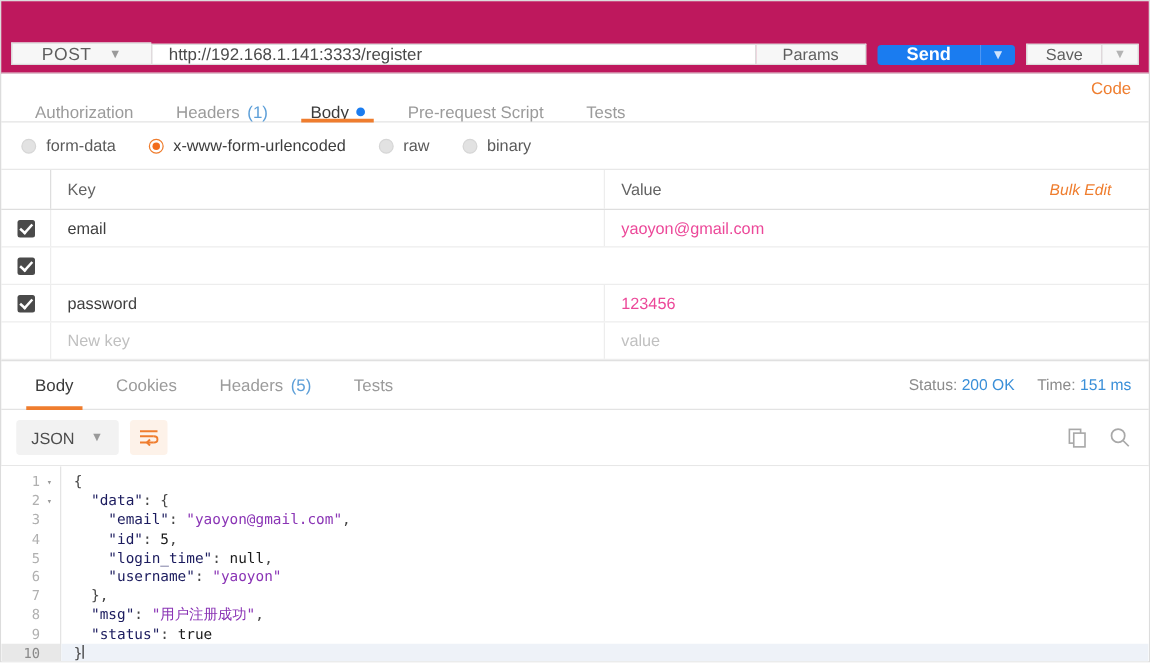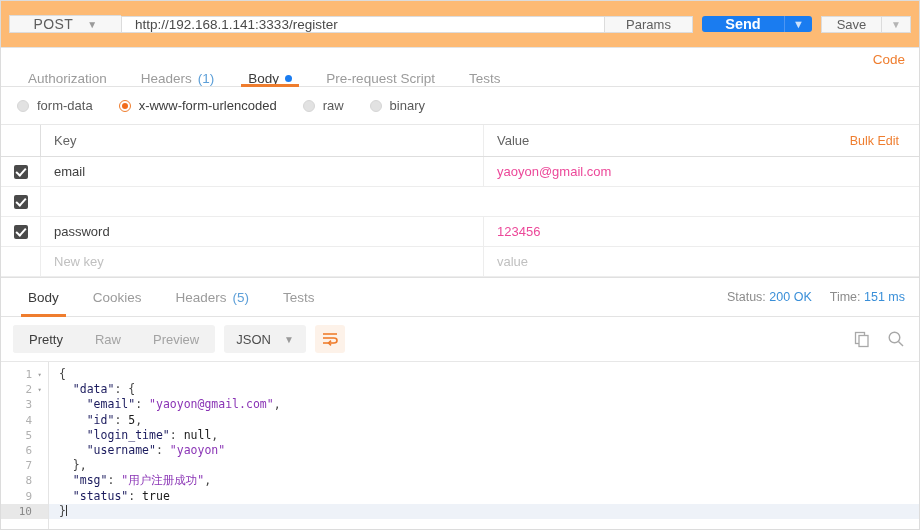--- a/index.html
+++ b/index.html
@@ -18,24 +18,24 @@
     height: 530px;
     position: relative;
     background: #ffffff;
     border: 1px solid #dcdcdc;
     display: flex;
     flex-direction: column;
   }
 
   
   .url-bar {
-    height: 47px;
-    display: flex;
-    align-items: center;
-    background: #fdba74;
+    height: 58px;
+    display: flex;
+    align-items: flex-end;
+    background: #be185d;
     border-bottom: 1px solid #e3e3e3;
     padding: 6px 8px 6px 8px;
   }
   .method-box {
     width: 112px;
     border: 1px solid #dcdcdc;
     border-right: none;
     background: #f7f7f7;
     display: flex;
     align-items: center;
@@ -228,22 +228,22 @@
     font-size: 13px; color: #ec4899;
     cursor: text;
   }
   .kv-row.header .kv-key,
   .kv-row.header .kv-val { color: #636363; }
   .kv-row.header .kv-check { border-right: 1px solid #dedede; }
   .kv-row.empty .kv-key,
   .kv-row.empty .kv-val { color: #c0c0c0; }
   .bulk-edit {
     display: flex; align-items: center;
-    padding-right: 20px;
-    font-size: 12.5px; color: #ef7d2e; cursor: pointer;
+    padding-right: 30px;
+    font-size: 12.5px; color: #ef7d2e; cursor: pointer; font-style: italic;
   }
 
   
   .resp-tabs {
     height: 39px;
     display: flex;
     align-items: stretch;
     border-bottom: 1px solid #e3e3e3;
     padding-left: 10px;
     position: relative;
@@ -476,25 +476,20 @@
         <b>200 OK</b>
       </span>
       <span>
         <span>Time:</span>
         <b>151 ms</b>
       </span>
     </div>
   </div>
 
   <div class="view-bar">
-    <div class="seg" id="view-modes">
-        <div class="seg-item active">Pretty</div>
-        <div class="seg-item">Raw</div>
-        <div class="seg-item">Preview</div>
-      </div>
     <div class="json-sel">
       <span>JSON</span>
       <span class="caret">▼</span>
     </div>
     <div class="wrap-btn">
       <svg width="16" height="14" viewBox="0 0 16 14">
         <line x1="1" y1="2" x2="15" y2="2" stroke="#ef7d2e" stroke-width="1.6"></line>
         <line x1="1" y1="6" x2="12" y2="6" stroke="#ef7d2e" stroke-width="1.6"></line>
         <path d="M12 6 q3 0 3 2.5 T12 11" fill="none" stroke="#ef7d2e" stroke-width="1.6"></path>
         <line x1="1" y1="11" x2="12" y2="11" stroke="#ef7d2e" stroke-width="1.6"></line>

